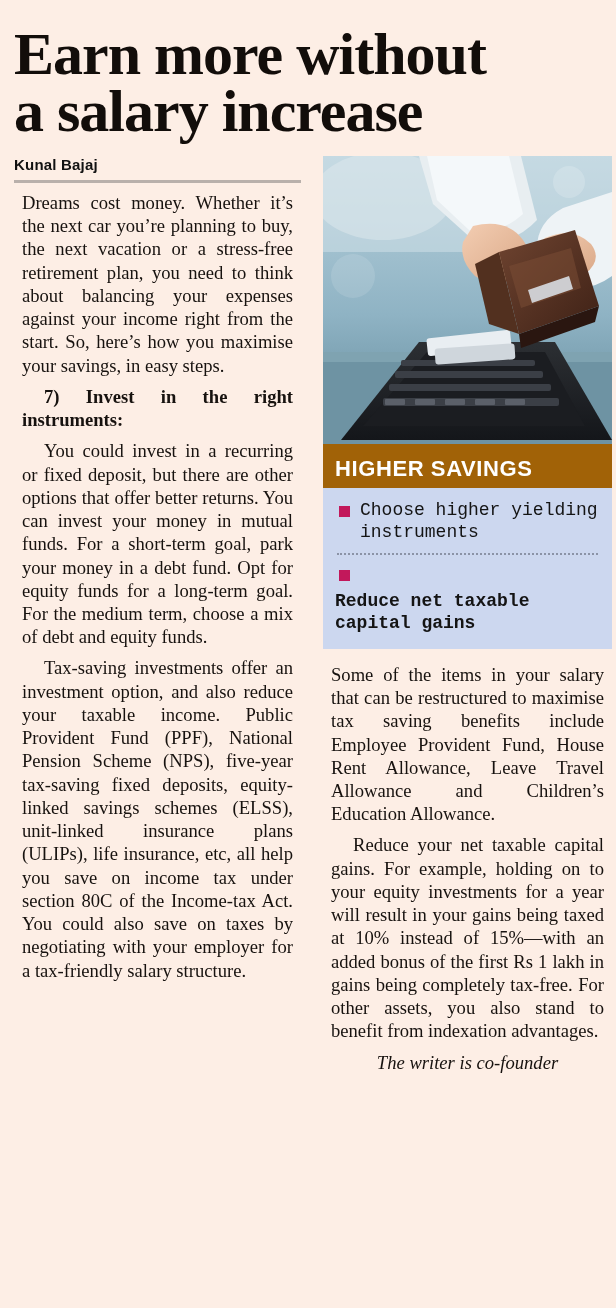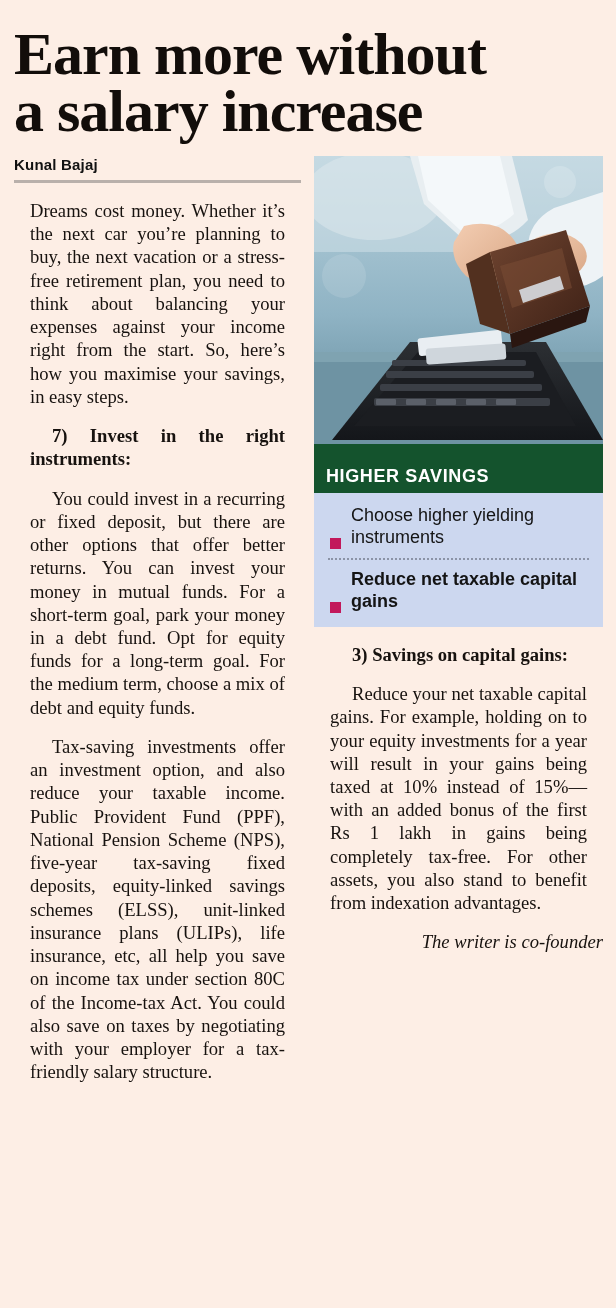--- a/index.html
+++ b/index.html
@@ -28,21 +28,21 @@
     line-height: 0.95;
     letter-spacing: -1px;
     margin: 0 0 16px 0;
     color: #120d0a;
   }
   .headline .l2 {
     display: block;
   }
   .cols {
     display: flex;
-    gap: 13px;
+    gap: 22px;
     align-items: flex-start;
   }
   .col-left {
     width: 287px;
     flex: 0 0 287px;
   }
   .col-right {
     width: 289px;
     flex: 0 0 289px;
   }
@@ -53,21 +53,21 @@
     color: #111;
     margin: 0 0 7px 0;
     letter-spacing: 0.2px;
   }
   .rule {
     height: 3px;
     background: #b9b0ab;
     margin: 0 0 8px 0;
   }
   p {
-    margin: 16px;
+    margin: 8px;
     font-size: 18.6px;
     line-height: 1.25;
     text-align: justify;
     text-justify: inter-word;
     hyphens: auto;
     -webkit-hyphens: auto;
   }
   p.indent {
     text-indent: 22px;
   }
@@ -78,64 +78,66 @@
     width: 289px;
     height: 288px;
     overflow: hidden;
     position: relative;
     background: #8fb0c0;
   }
   .photo svg {
     display: block;
   }
   .box-title {
-    background: #14532d;
+    background: #a16207;
     color: #ffffff;
     font-family: "Liberation Sans", sans-serif;
     font-weight: bold;
-    font-size: 18px;
+    font-size: 22px;
     letter-spacing: 0.6px;
-    padding: 23px 12px 8px 12px;
+    padding: 14px 12px 8px 12px;
     line-height: 1;
   }
   .box-body {
     background: #ccd7ef;
     padding: 12px 12px 14px 12px;
     font-family: "Liberation Sans", sans-serif;
   }
   .bullet-row {
     display: flex;
-    align-items: flex-end;
+    align-items: flex-start;
     gap: 10px;
     font-size: 18px;
     line-height: 1.22;
     color: #141414;
+    font-family: Liberation Mono, monospace;
   }
   .bullet-row .sq {
     width: 11px;
     height: 11px;
     background: #c2185b;
     flex: 0 0 11px;
     margin-top: 6px;
     margin-left: 4px;
   }
   .bullet-row.bold {
     font-weight: bold;
+    flex-direction: column;
   }
   .dotline {
     border-bottom: 2px dotted #8b93a6;
     margin: 9px 2px 9px 2px;
     height: 0;
   }
   .after-box {
     margin-top: 14px;
   }
   .signoff {
     font-style: italic;
-    text-align: right;
+    text-align: center;
     font-size: 18.6px;
     line-height: 1.25;
     margin-top: 2px;
   }
 </style>
 </head>
 <body>
 
 <div class="page">
 
@@ -233,21 +235,21 @@
           <span class="sq"></span>
           <span>Choose higher yielding instruments</span>
         </div>
         <div class="dotline"></div>
         <div class="bullet-row bold">
           <span class="sq"></span>
           <span>Reduce net taxable capital gains</span>
         </div>
       </div>
 
-      <p class="indent"><span class="runin">3) Savings on capital gains:</span></p>
+      <p class="after-box">Some of the items in your salary that can be restructured to maximise tax saving benefits include Employee Provident Fund, House Rent Allowance, Leave Travel Allowance and Children’s Education Allowance.</p>
       <p class="indent">Reduce your net taxable capital gains. For example, holding on to your equity investments for a year will result in your gains being taxed at 10% instead of 15%—with an added bonus of the first Rs 1 lakh in gains being completely tax-free. For other assets, you also stand to benefit from indexation advantages.</p>
 
       <div class="signoff">
         <div>The writer is co-founder</div>
       </div>
 
     </div>
   </div>
 </div>
 

